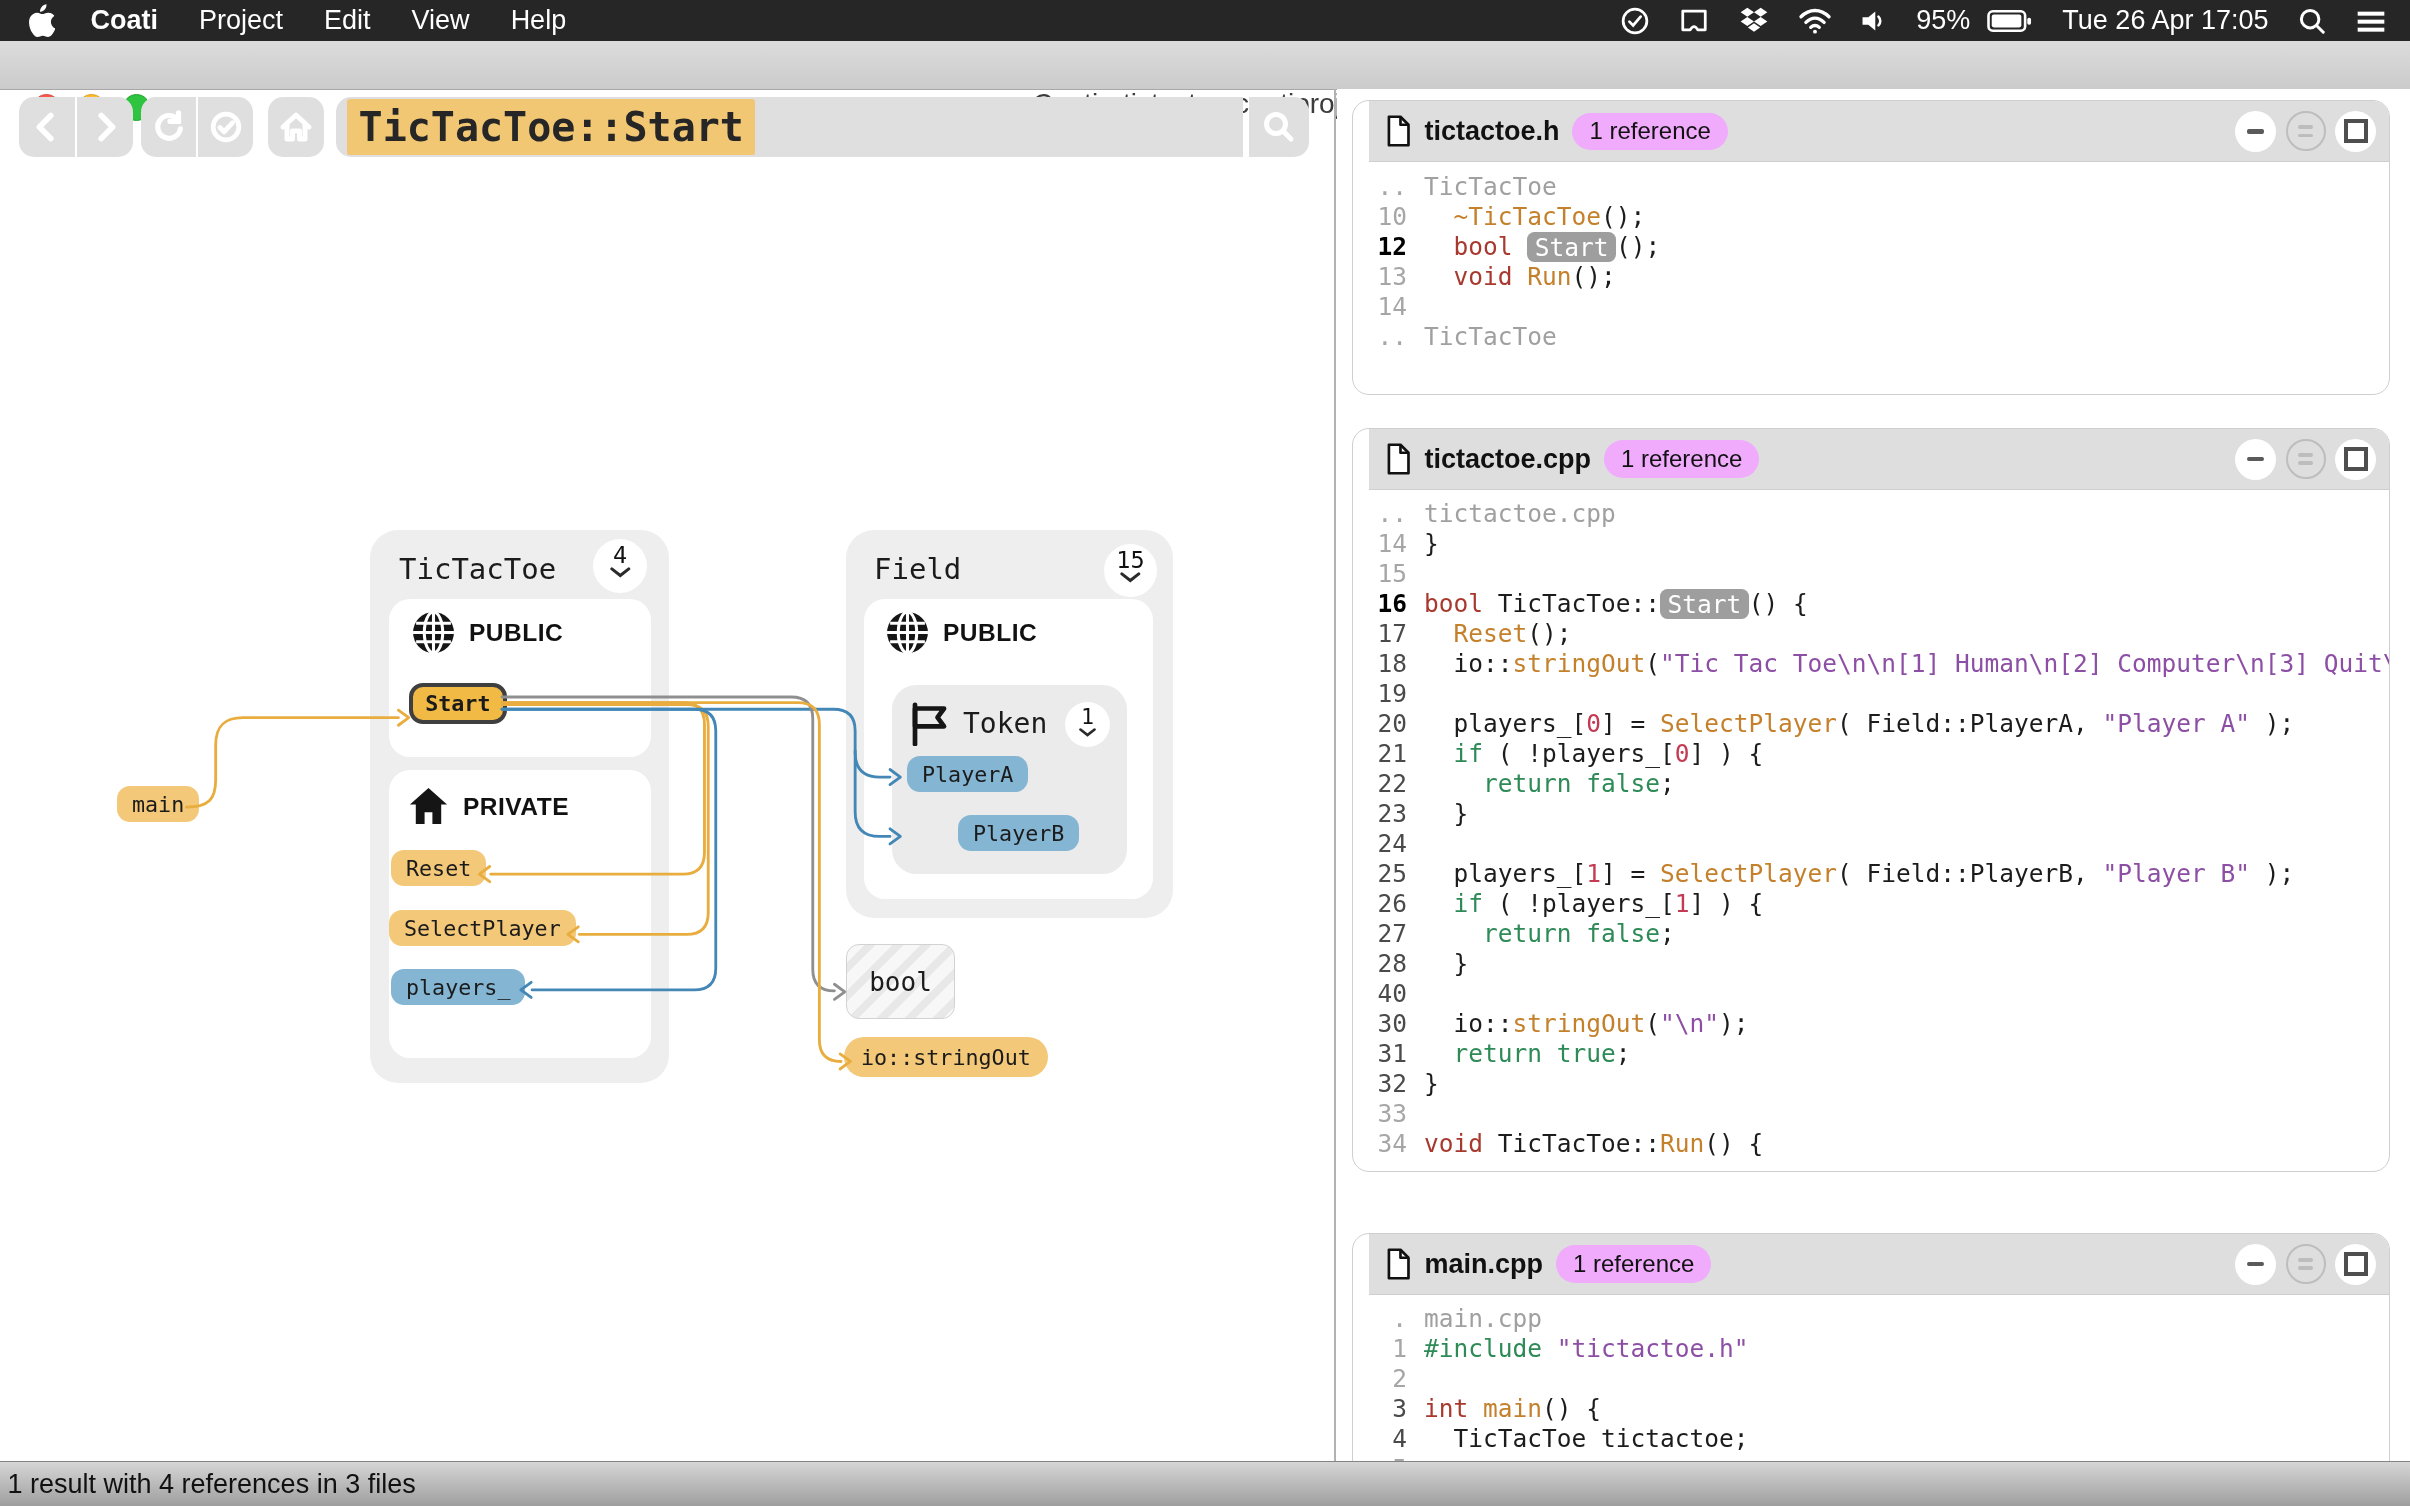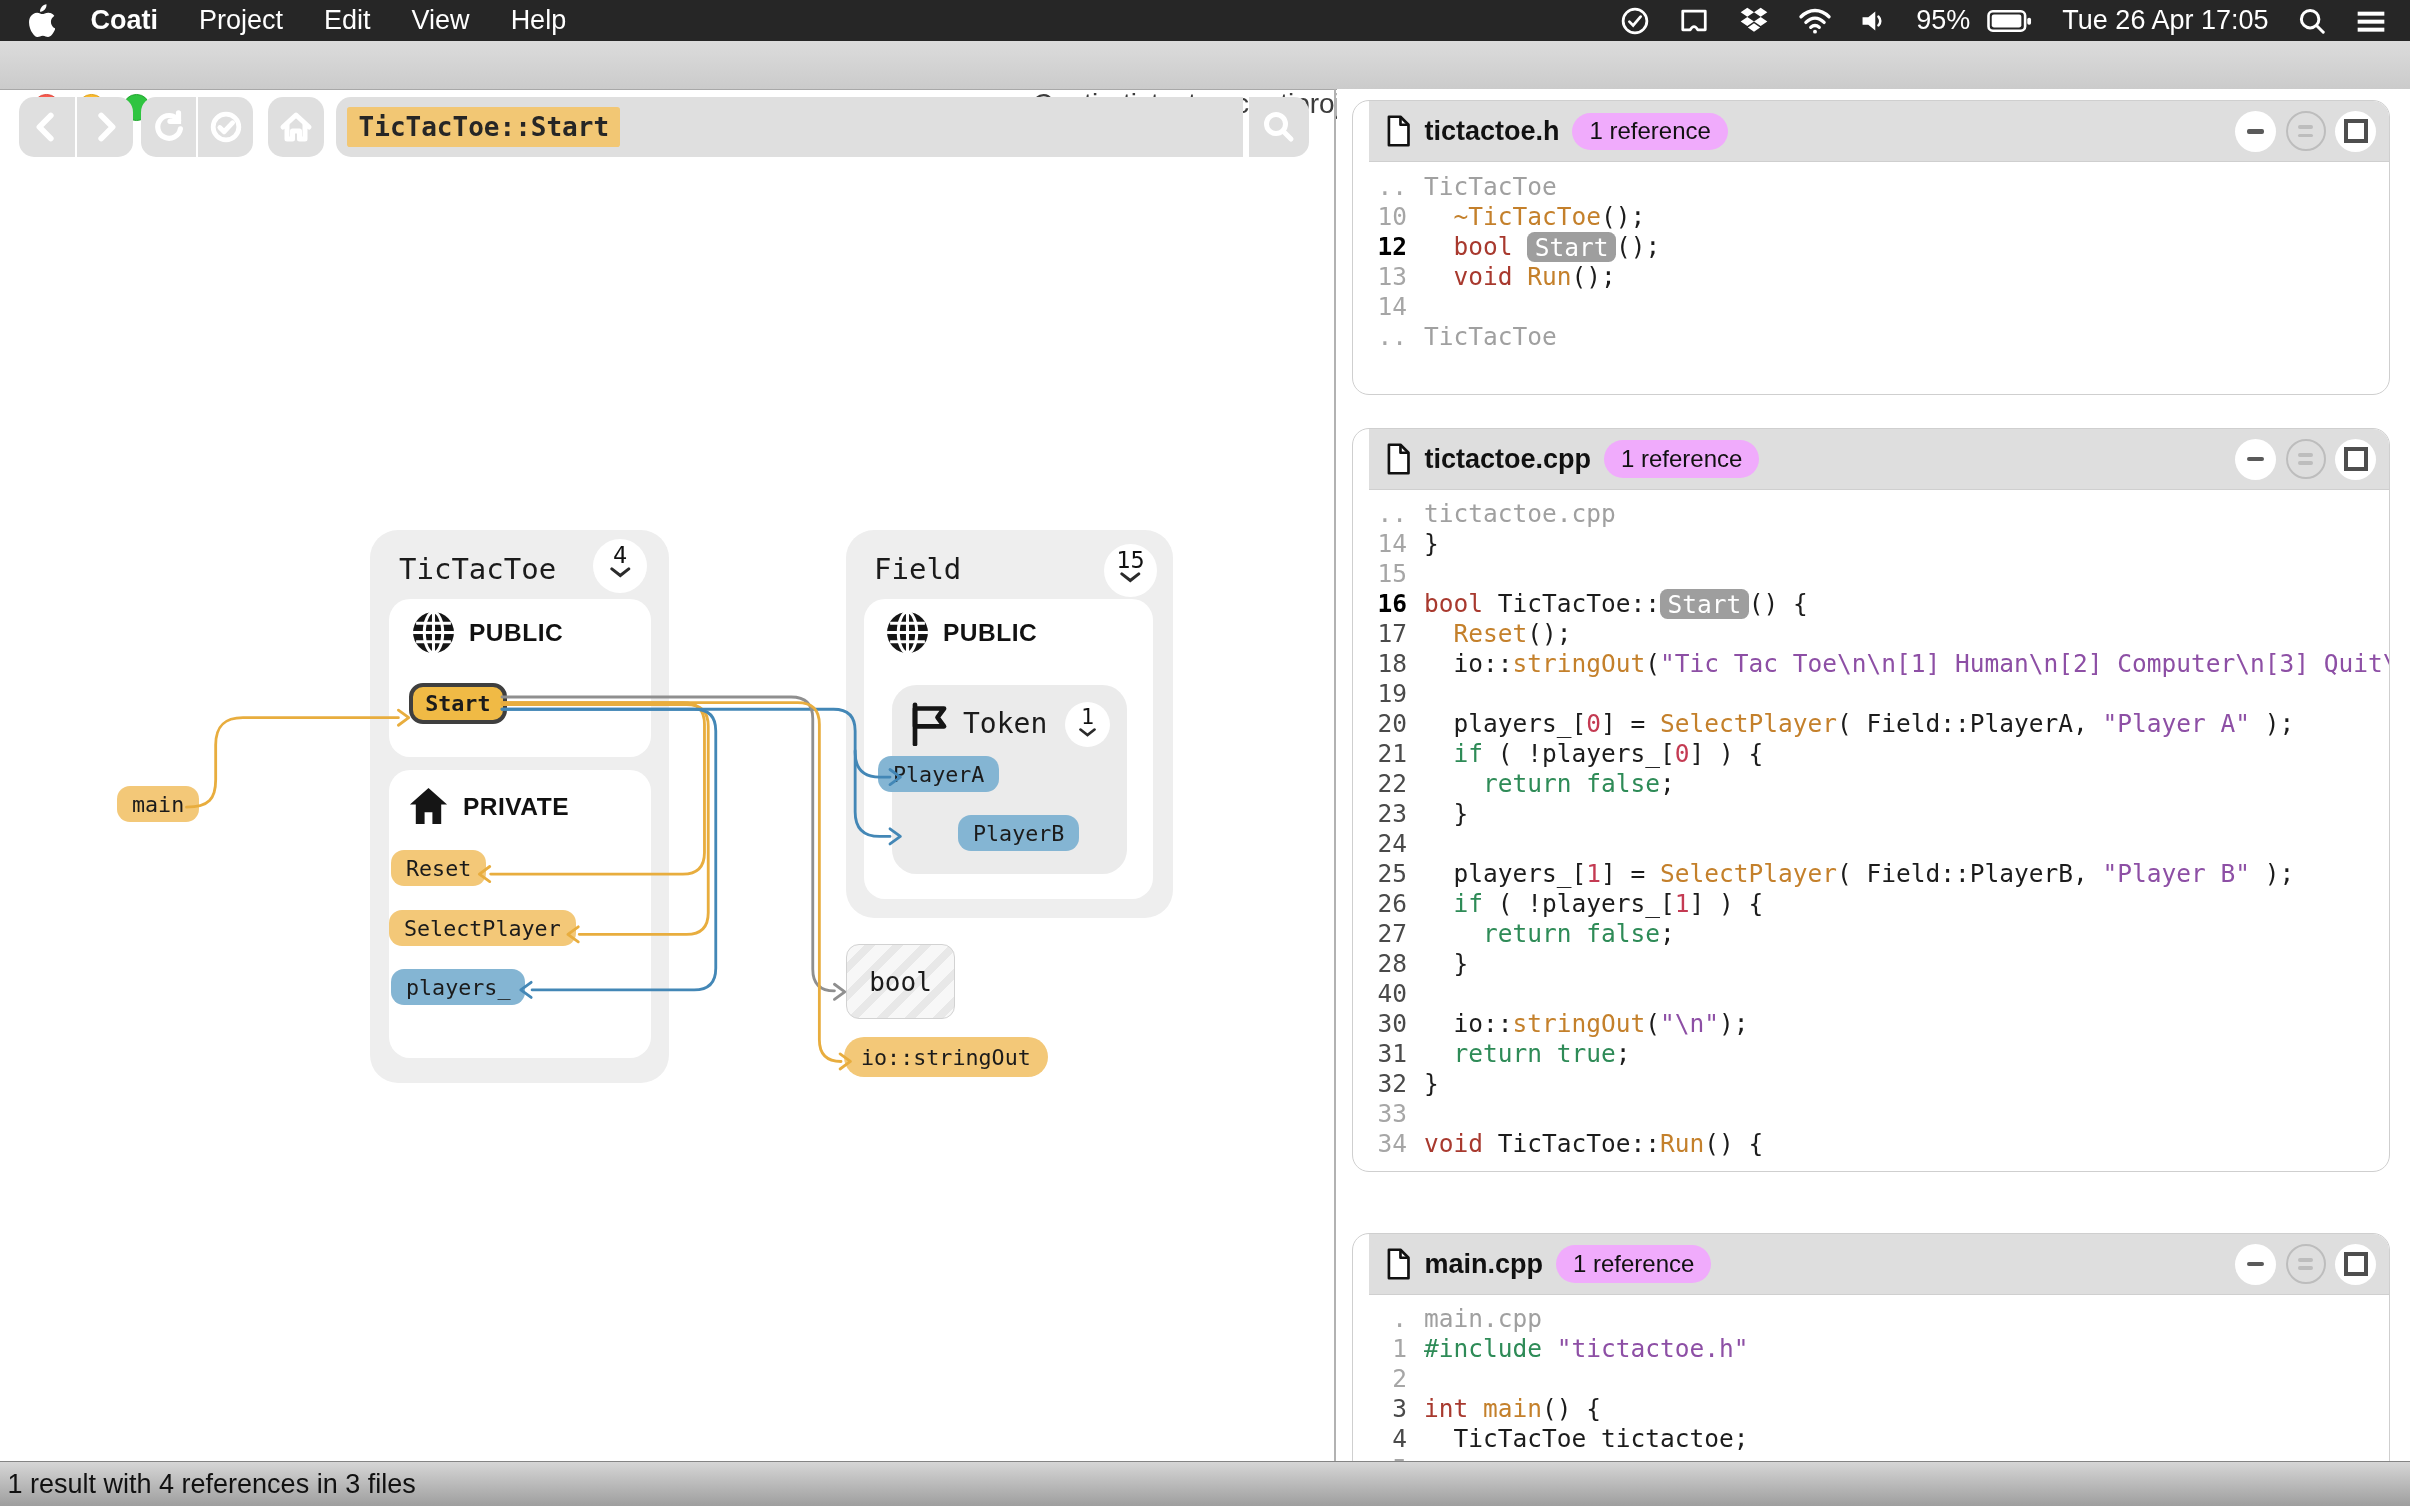--- a/index.html
+++ b/index.html
@@ -24,21 +24,21 @@
   #tl-min{left:78px;background:#fdbb2f;border:0.9px solid #dda41f;}
   #tl-max{left:123px;background:#2fc440;border:0.9px solid #23a630;}
   #window-title{left:0;top:47px;width:2411px;text-align:center;font-size:28px;color:#3c3c3c;}
 
   
   .tbtn{position:absolute;top:97px;height:60px;background:#dfdfdf;display:flex;align-items:center;justify-content:center;}
   .r-l{border-radius:15px 0 0 15px;} .r-r{border-radius:0 15px 15px 0;} .r-a{border-radius:15px;}
   #search-field{position:absolute;left:336px;top:97px;width:907px;height:60px;background:#dfdfdf;
     border-radius:15px 0 0 15px;display:flex;align-items:center;padding-left:11.3px;box-sizing:border-box;}
   .search-chip{background:var(--search-highlight);color:#262626;font-family:"DejaVu Sans Mono",monospace;
-    font-weight:bold;font-size:26px;padding:4.7px 11.3px;border-radius:2.8px;white-space:pre;}
+    font-weight:bold;font-size:40px;padding:4.7px 11.3px;border-radius:2.8px;white-space:pre;}
   #divider{left:1334px;top:89px;width:1.9px;height:1372px;background:#b2b2b2;}
 
   
   .gcontainer{position:absolute;background:#eeeeee;border-radius:28px;}
   .gpanel{position:absolute;background:#ffffff;border-radius:21px;}
   .gtoken{position:absolute;background:#ebebeb;border-radius:24.5px;}
   .gtitle{position:absolute;font-family:"DejaVu Sans Mono",monospace;font-size:29px;color:#1b1b1b;white-space:pre;}
   .gsection{position:absolute;display:flex;align-items:center;gap:13px;justify-content:space-between;}
   .gsection .lbl{font-size:24.5px;font-weight:bold;color:#111;letter-spacing:0.5px;}
   .gnode{position:absolute;font-family:"DejaVu Sans Mono",monospace;font-size:21.7px;color:#1b1b1b;
@@ -271,21 +271,21 @@
         <path d="M5,8 H36 L29,17.5 L36,27 H5 Z"></path>
       </svg>
       <span class="gtitle" style="position:static;font-size:28px">Token</span>
     </div>
     <div class="gbadge" style="left:1065px;top:702px;width:45px;height:45px">
       <span class="num" style="font-size:21.7px;margin-top:3.8px">1</span>
       <svg width="19" height="9.4" viewBox="0 0 24 12" fill="none" stroke="#2b2b2b" stroke-width="3.4" stroke-linecap="round">
           <path d="M3,2 L12,9 L21,2"></path>
         </svg>
     </div>
-    <div class="gnode nd-var" style="left:878px;top:756px">PlayerA</div>
+    <div class="gnode nd-var" style="left:907px;top:756px">PlayerA</div>
     <div class="gnode nd-var" style="left:958px;top:815px">PlayerB</div>
 
     <div class="gnode nd-type" style="left:846px;top:944px;width:107px;height:73px;padding:0">bool</div>
     <div class="gnode nd-fn" style="left:844px;top:1037px;padding:7.5px 17px;border-radius:21px">io::stringOut</div>
 
     <svg id="edge-layer" viewBox="0 0 2560 1600">
         <path d="M198,857 C222,857 229,848 229,828 L229,791 C229,771 238,762 258,762 L423,762" fill="none" stroke="#e8ad3e" stroke-width="3" stroke-linecap="round" stroke-linejoin="round"></path>
         <path d="M423,754 L434,762 L423,770" fill="none" stroke="#e8ad3e" stroke-width="3" stroke-linecap="round" stroke-linejoin="round"></path>
         <path d="M533,746 L725,746 Q748,746 748,769 L748,905 Q748,928 725,928 L521,928" fill="none" stroke="#e8ad3e" stroke-width="3" stroke-linecap="round" stroke-linejoin="round"></path>
         <path d="M520,920 L509,928 L520,936" fill="none" stroke="#e8ad3e" stroke-width="3" stroke-linecap="round" stroke-linejoin="round"></path>

